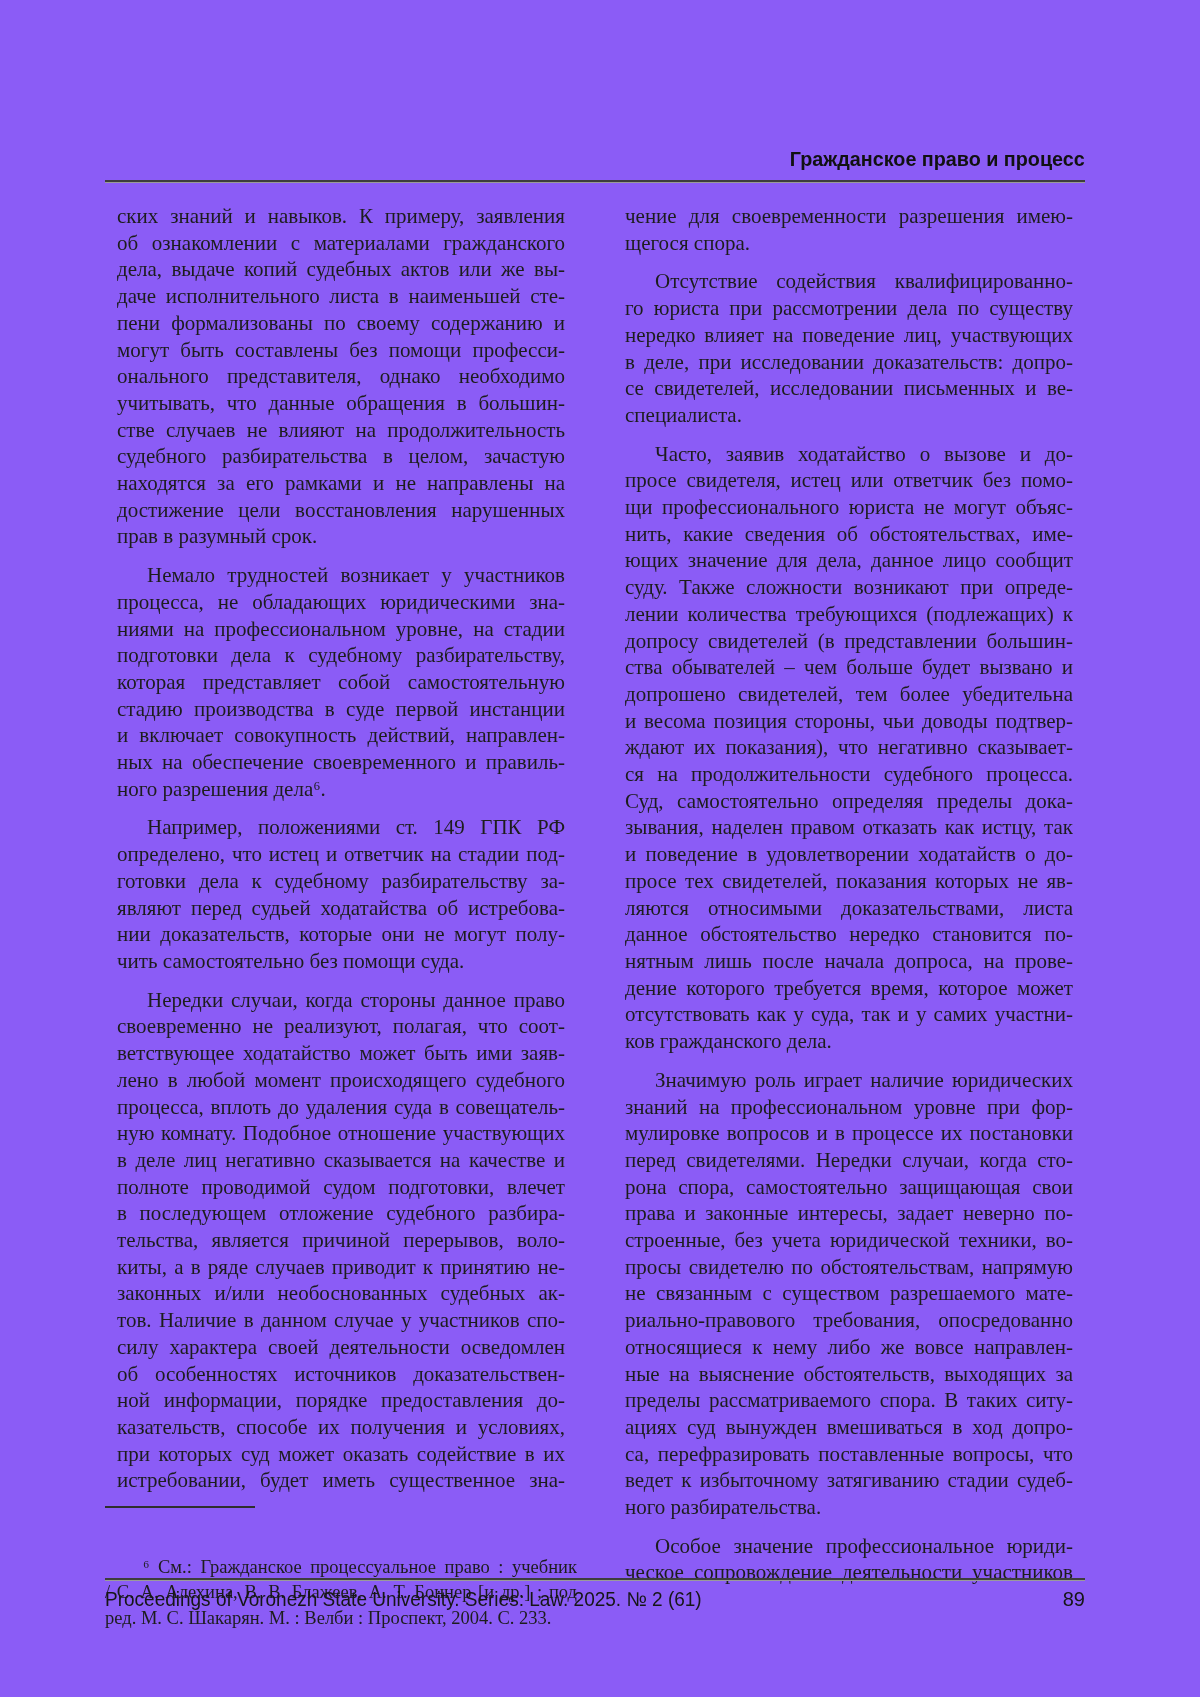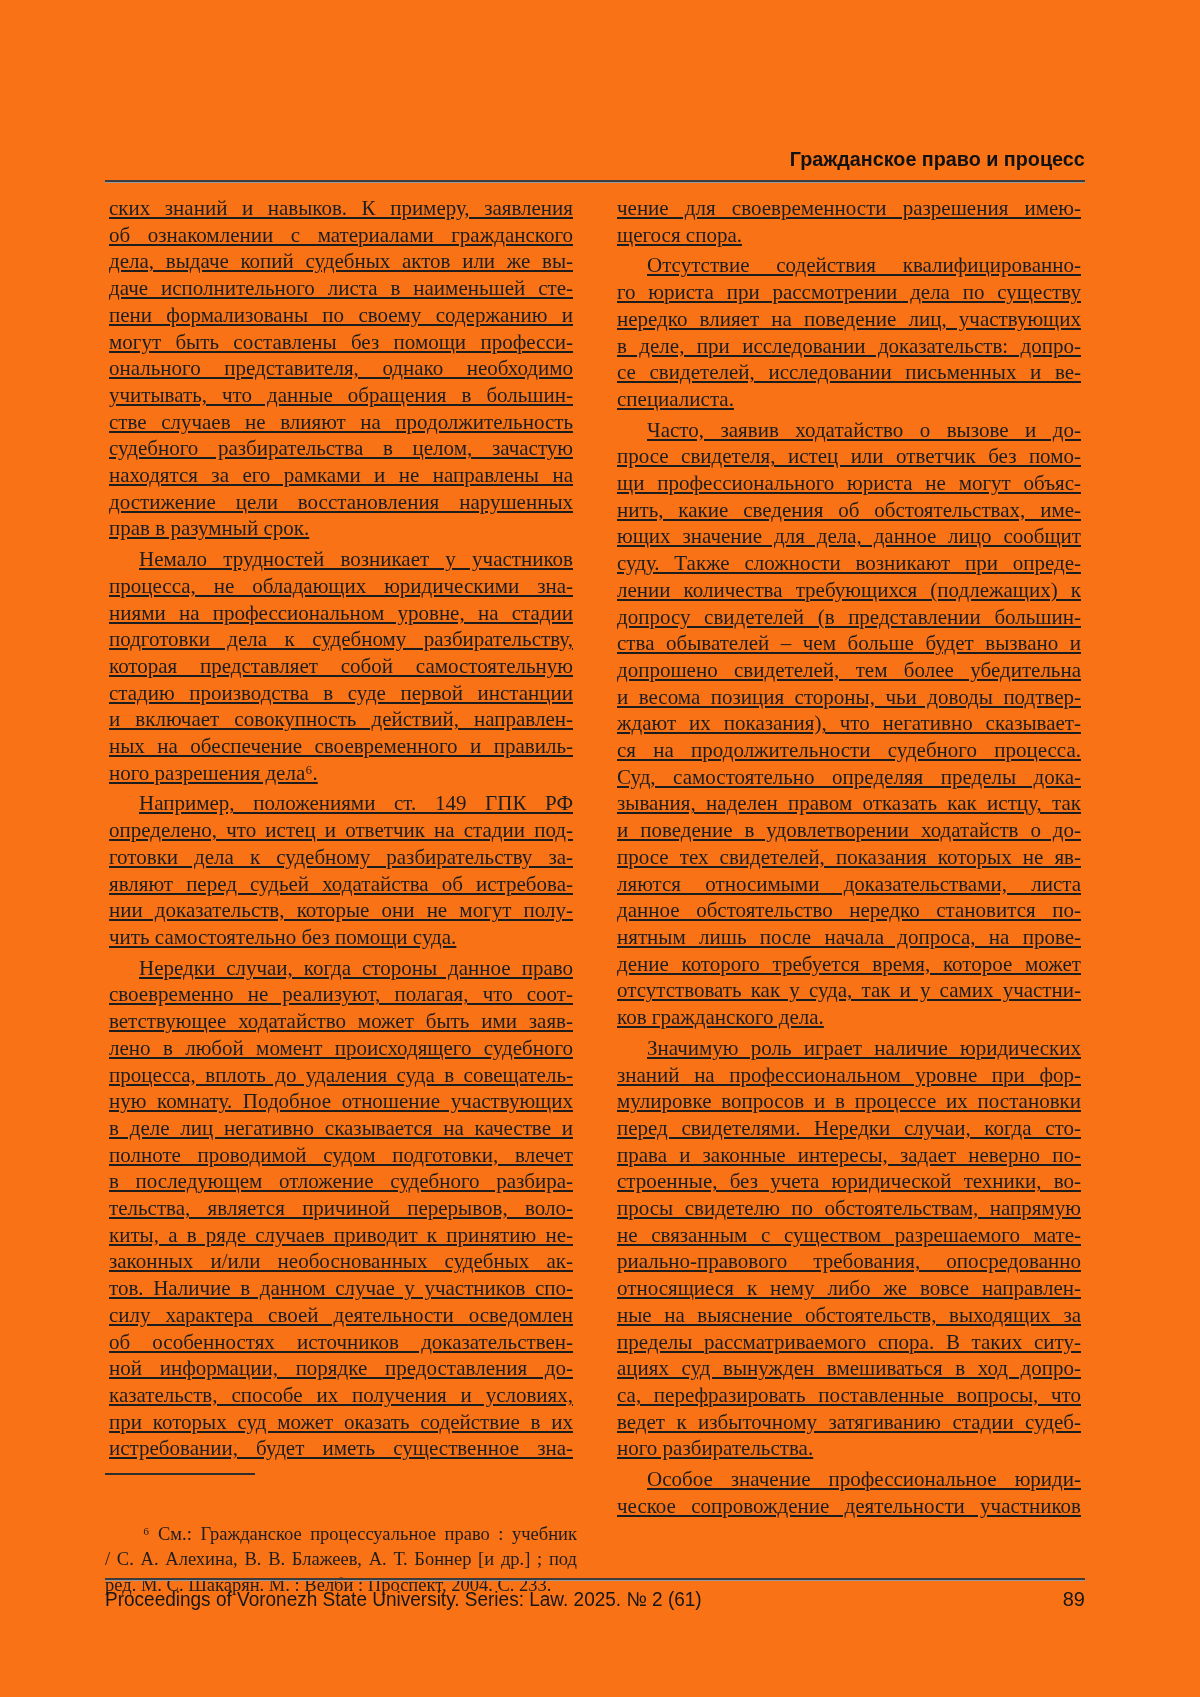--- a/index.html
+++ b/index.html
@@ -1,19 +1,19 @@
 <!DOCTYPE html>
 <html><head>
 <meta charset="utf-8">
 <style>
   html,body { margin:0; padding:0; background:#ffffff; }
   .page {
     position:relative;
     width:1200px; height:1697px;
-    background:#f97316;
+    background:#8b5cf6;
     font-family:"Liberation Serif","DejaVu Serif",serif;
     color:var(--text,#1d1d1d);
     overflow:hidden;
   }
   .running-head {
     position:absolute; top:147px; left:105px; width:980px;
     text-align:right;
     font-family:"Liberation Sans","DejaVu Sans",sans-serif;
     font-weight:700; font-size:21px; line-height:24px;
     color:#111;
@@ -24,21 +24,21 @@
     border-top:2px solid var(--rule_dark,#3d3d3d);
     border-bottom:1px solid var(--rule_light,#9a9a9a);
   }
   .rule.top { top:180px; }
   .rule.bottom { top:1578px; }
   .columns {
     position:absolute; top:191px; left:105px; width:980px;
     display:flex; gap:36px; align-items:flex-start;
   }
   .col { width:472px; }
-  .par { margin:4px;text-decoration:underline; }
+  .par { margin:12px; }
   .line {
     font-size:21px; line-height:26.7px;
     text-align:justify; text-align-last:justify;
     white-space:normal;
   }
   .line.last { text-align-last:left; }
   .par.indent .line:first-child { text-indent:30px; }
   .footnote-sep {
     width:150px; height:0; border-top:2px solid #2e2e2e;
     margin:11px 0 9px 0;
@@ -166,20 +166,21 @@
           <div class="line">нятным лишь после начала допроса, на прове-</div>
           <div class="line">дение которого требуется время, которое может</div>
           <div class="line">отсутствовать как у суда, так и у самих участни-</div>
           <div class="line last">ков гражданского дела.</div>
         </div>
         <div class="par indent">
           <div class="line">Значимую роль играет наличие юридических</div>
           <div class="line">знаний на профессиональном уровне при фор-</div>
           <div class="line">мулировке вопросов и в процессе их постановки</div>
           <div class="line">перед свидетелями. Нередки случаи, когда сто-</div>
+          <div class="line">рона спора, самостоятельно защищающая свои</div>
           <div class="line">права и законные интересы, задает неверно по-</div>
           <div class="line">строенные, без учета юридической техники, во-</div>
           <div class="line">просы свидетелю по обстоятельствам, напрямую</div>
           <div class="line">не связанным с существом разрешаемого мате-</div>
           <div class="line">риально-правового требования, опосредованно</div>
           <div class="line">относящиеся к нему либо же вовсе направлен-</div>
           <div class="line">ные на выяснение обстоятельств, выходящих за</div>
           <div class="line">пределы рассматриваемого спора. В таких ситу-</div>
           <div class="line">ациях суд вынужден вмешиваться в ход допро-</div>
           <div class="line">са, перефразировать поставленные вопросы, что</div>

